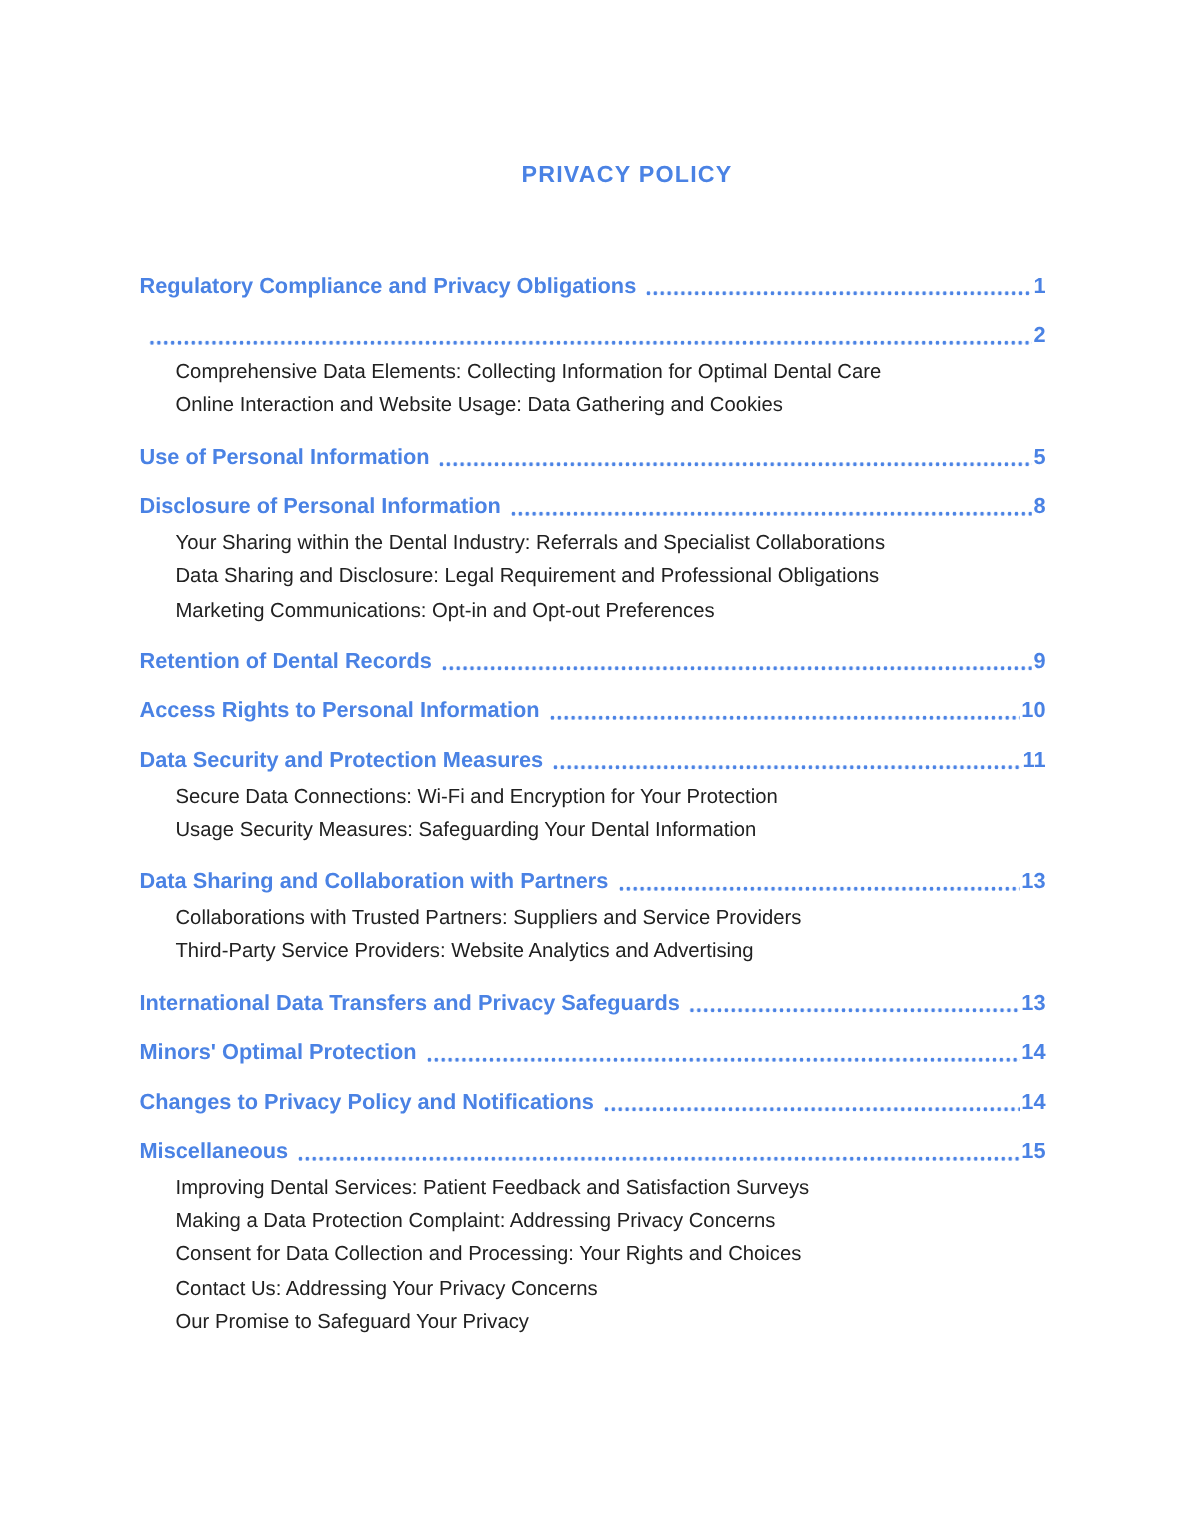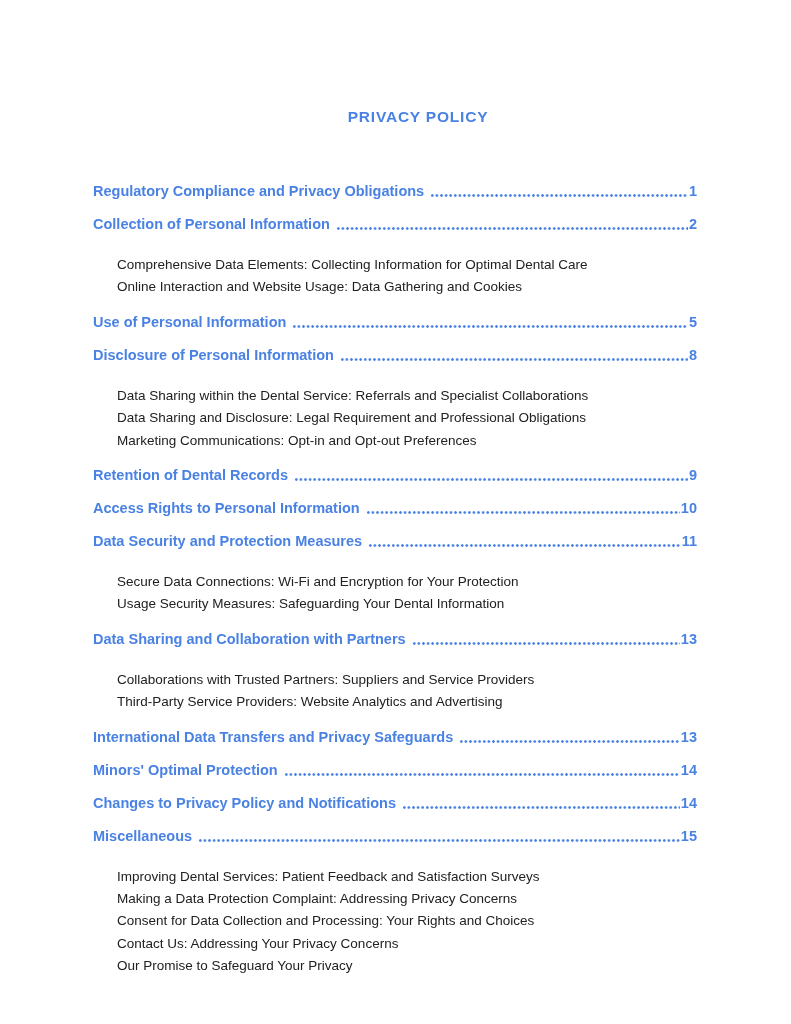--- a/index.html
+++ b/index.html
@@ -50,21 +50,21 @@
     flex:1 1 auto;
     align-self:flex-end;
     height:6px;
     margin:0 1px 3px 6px;
     background-image:radial-gradient(circle,var(--accent) 1.05px,transparent 1.45px);
     background-size:4.6px 4.6px;
     background-position:left bottom;
     background-repeat:repeat-x;
   }
   .sublist{
-    margin-top:20px;
+    margin-top:3px;
   }
   .sub{
     padding-left:24px;
     color:var(--text);
     font-size:13.5px;
     font-weight:400;
     line-height:22.4px;
     white-space:nowrap;
   }
 </style>
@@ -79,21 +79,20 @@
     <div class="toc-row">
       <span class="label">Regulatory Compliance and Privacy Obligations</span>
       <span class="leader"></span>
       <span class="pagenum">1</span>
     </div>
 
   </div>
 
   <div class="toc-entry">
     <div class="toc-row">
-      <span class="label">Collection of Personal Information</span>
       <span class="leader"></span>
       <span class="pagenum">2</span>
     </div>
     <div class="sublist">
           <div class="sub">Comprehensive Data Elements: Collecting Information for Optimal Dental Care</div>
           <div class="sub">Online Interaction and Website Usage: Data Gathering and Cookies</div>
         </div>
   </div>
 
   <div class="toc-entry">
@@ -105,21 +104,21 @@
 
   </div>
 
   <div class="toc-entry">
     <div class="toc-row">
       <span class="label">Disclosure of Personal Information </span>
       <span class="leader"></span>
       <span class="pagenum">8</span>
     </div>
     <div class="sublist">
-          <div class="sub">Data Sharing within the Dental Service: Referrals and Specialist Collaborations</div>
+          <div class="sub">Your Sharing within the Dental Industry: Referrals and Specialist Collaborations</div>
           <div class="sub">Data Sharing and Disclosure: Legal Requirement and Professional Obligations</div>
           <div class="sub">Marketing Communications: Opt-in and Opt-out Preferences</div>
         </div>
   </div>
 
   <div class="toc-entry">
     <div class="toc-row">
       <span class="label">Retention of Dental Records</span>
       <span class="leader"></span>
       <span class="pagenum">9</span>

